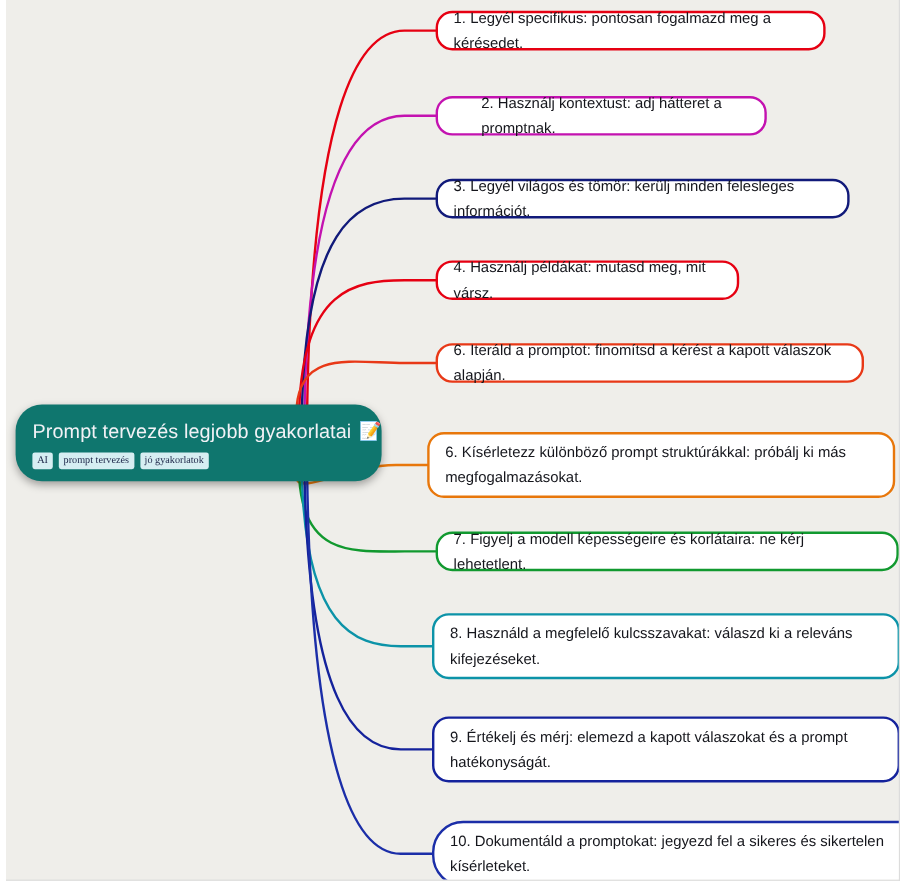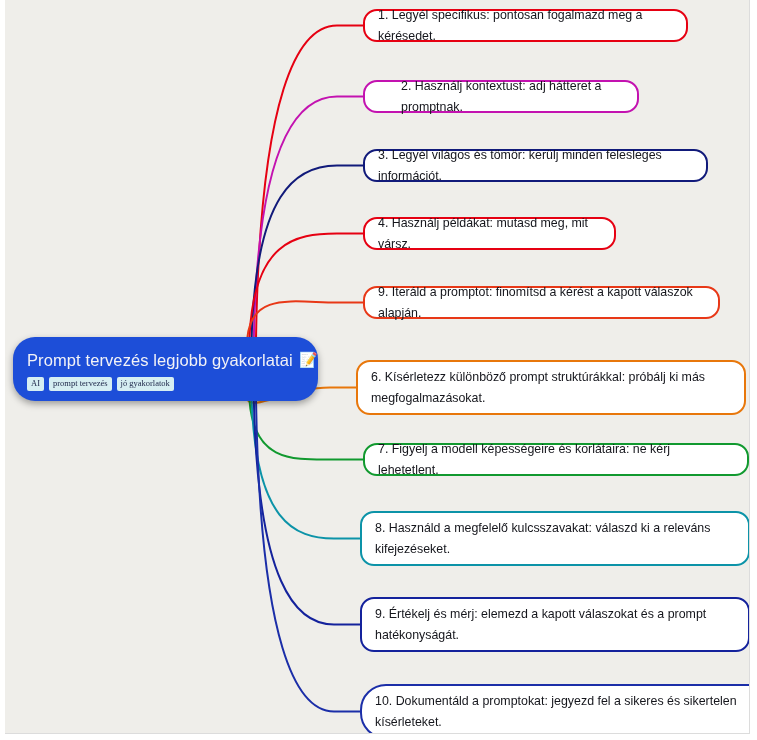--- a/index.html
+++ b/index.html
@@ -44,21 +44,21 @@
     pointer-events: none;
   }
 
   
   #root-node {
     position: absolute;
     left: 8px;
     top: 337px;
     width: 305px;
     height: 64px;
-    background: #1d4ed8;
+    background: #0f766e;
     border-radius: 22px;
     box-shadow: 0 3px 7px rgba(0,0,0,0.35);
     box-sizing: border-box;
     padding: 8px 14px 6px 14px;
     display: flex;
     flex-direction: column;
     justify-content: center;
   }
   #root-title-row {
     display: flex;
@@ -152,21 +152,21 @@
         <div class="leaf" style="left: 358px; top: 80px; width: 276px; height: 33px; border-color: rgb(195, 18, 176); padding-left: 36px;">
           <span class="leaf-text">2. Használj kontextust: adj hátteret a promptnak.</span>
         </div>
         <div class="leaf" style="left: 358px; top: 149px; width: 345px; height: 33px; border-color: rgb(17, 26, 122); justify-content: flex-end;">
           <span class="leaf-text">3. Legyél világos és tömör: kerülj minden felesleges információt.</span>
         </div>
         <div class="leaf" style="left: 358px; top: 217px; width: 253px; height: 33px; border-color: rgb(230, 0, 18);">
           <span class="leaf-text">4. Használj példákat: mutasd meg, mit vársz.</span>
         </div>
         <div class="leaf" style="left: 358px; top: 286px; width: 357px; height: 33px; border-color: rgb(232, 56, 23);">
-          <span class="leaf-text">9. Iteráld a promptot: finomítsd a kérést a kapott válaszok alapján.</span>
+          <span class="leaf-text">6. Iteráld a promptot: finomítsd a kérést a kapott válaszok alapján.</span>
         </div>
         <div class="leaf" style="left: 351px; top: 360px; width: 390px; height: 55px; border-color: rgb(232, 119, 11); align-items: center;">
           <span class="leaf-text">6. Kísérletezz különböző prompt struktúrákkal: próbálj ki más megfogalmazásokat.</span>
         </div>
         <div class="leaf" style="left: 358px; top: 443px; width: 386px; height: 33px; border-color: rgb(17, 153, 47);">
           <span class="leaf-text">7. Figyelj a modell képességeire és korlátaira: ne kérj lehetetlent.</span>
         </div>
         <div class="leaf" style="left: 355px; top: 511px; width: 390px; height: 55px; border-color: rgb(12, 147, 168); align-items: center;">
           <span class="leaf-text">8. Használd a megfelelő kulcsszavakat: válaszd ki a releváns kifejezéseket.</span>
         </div>

